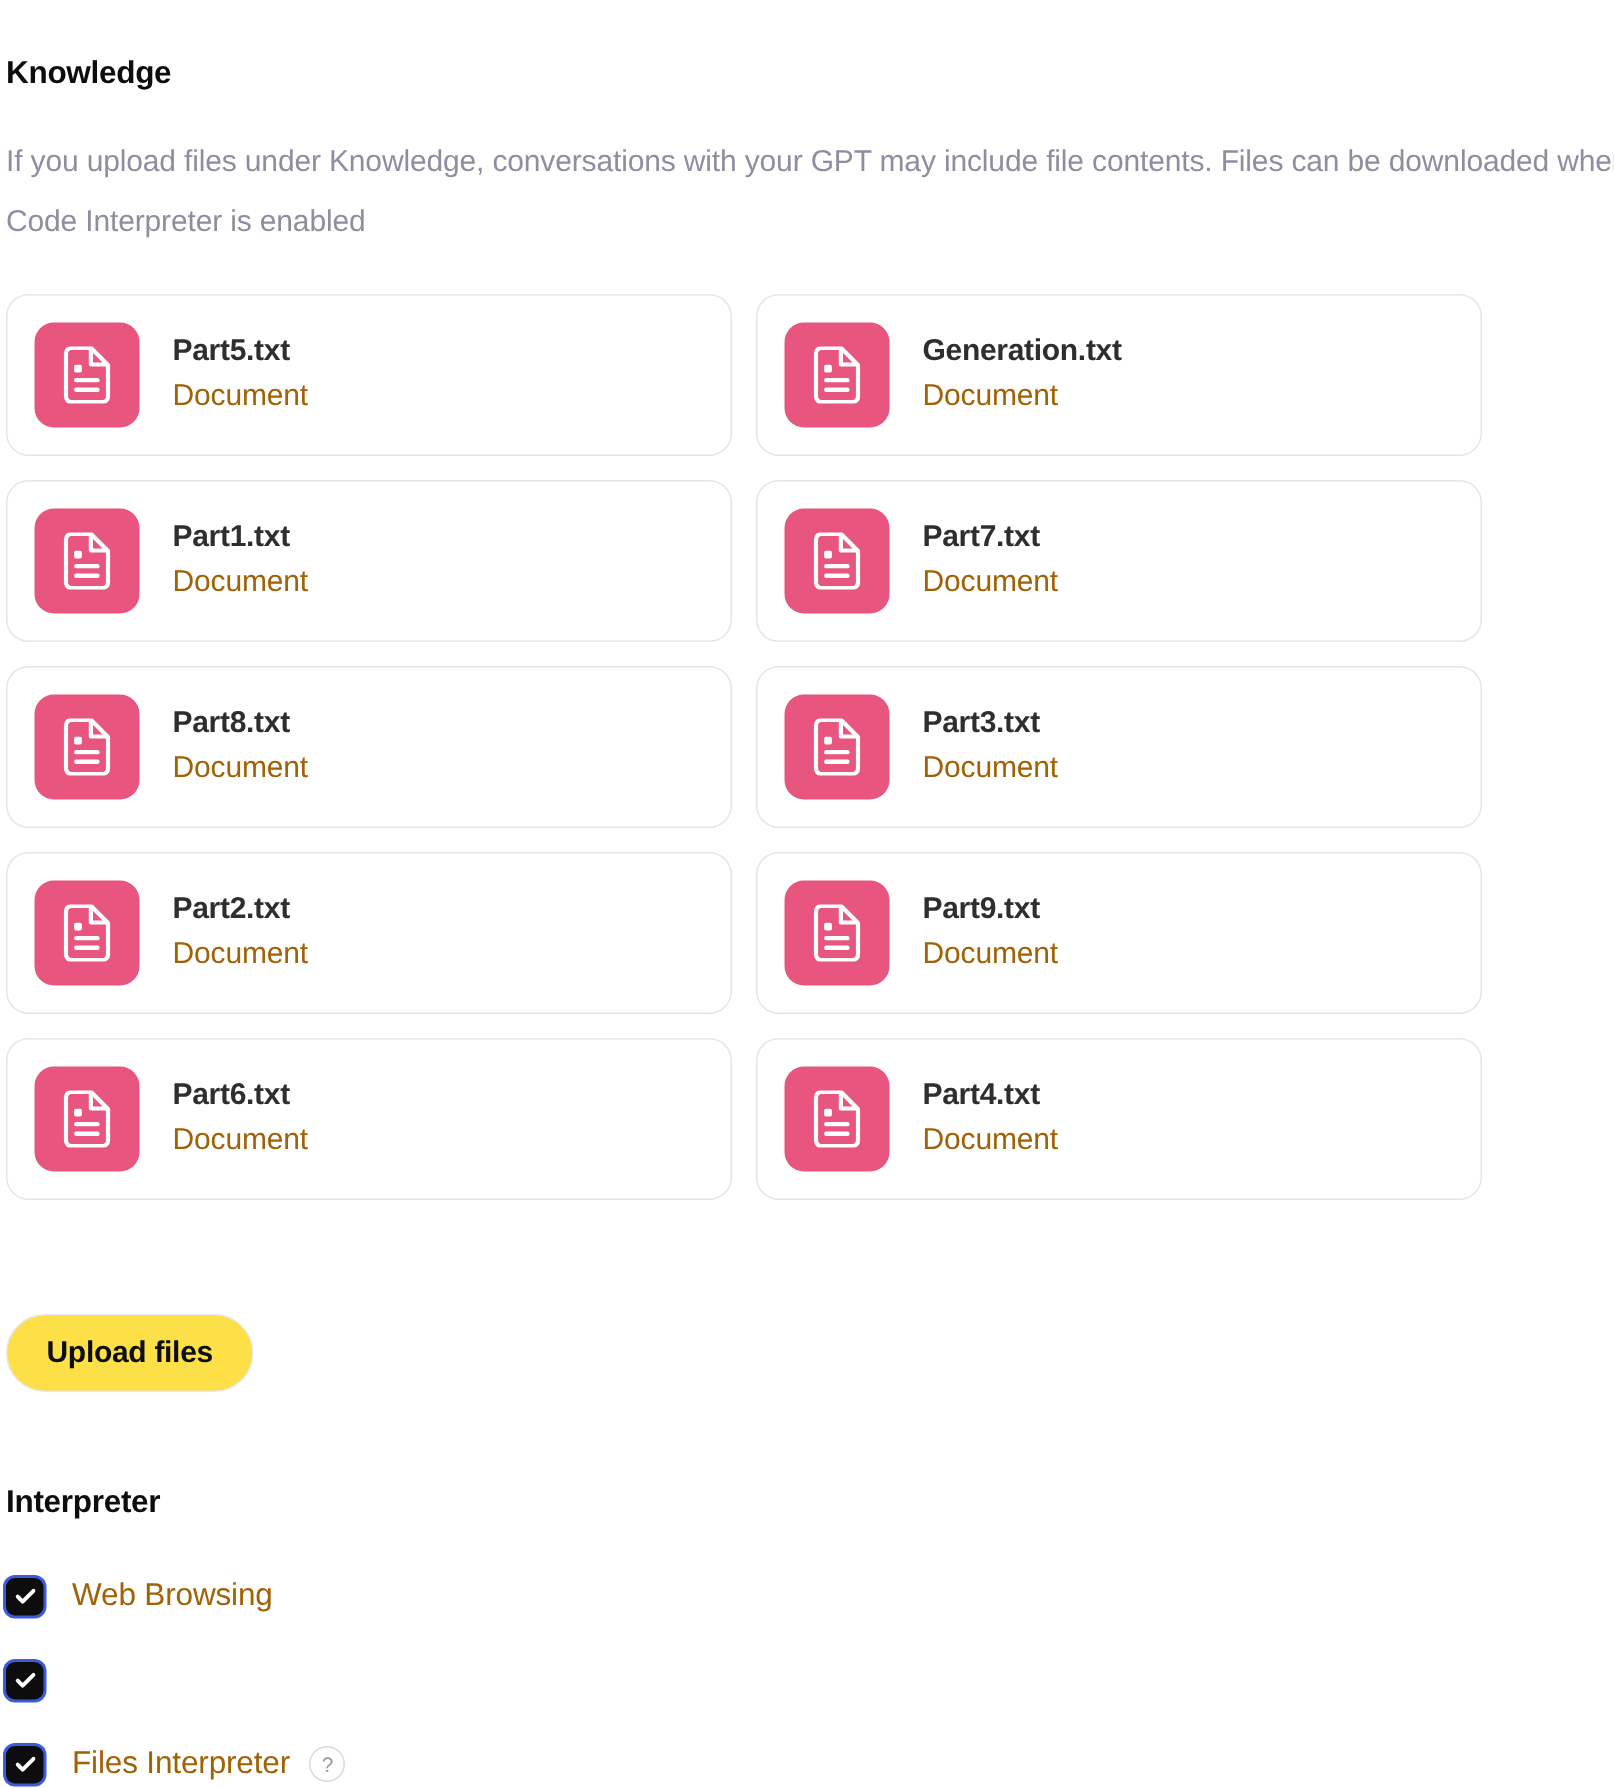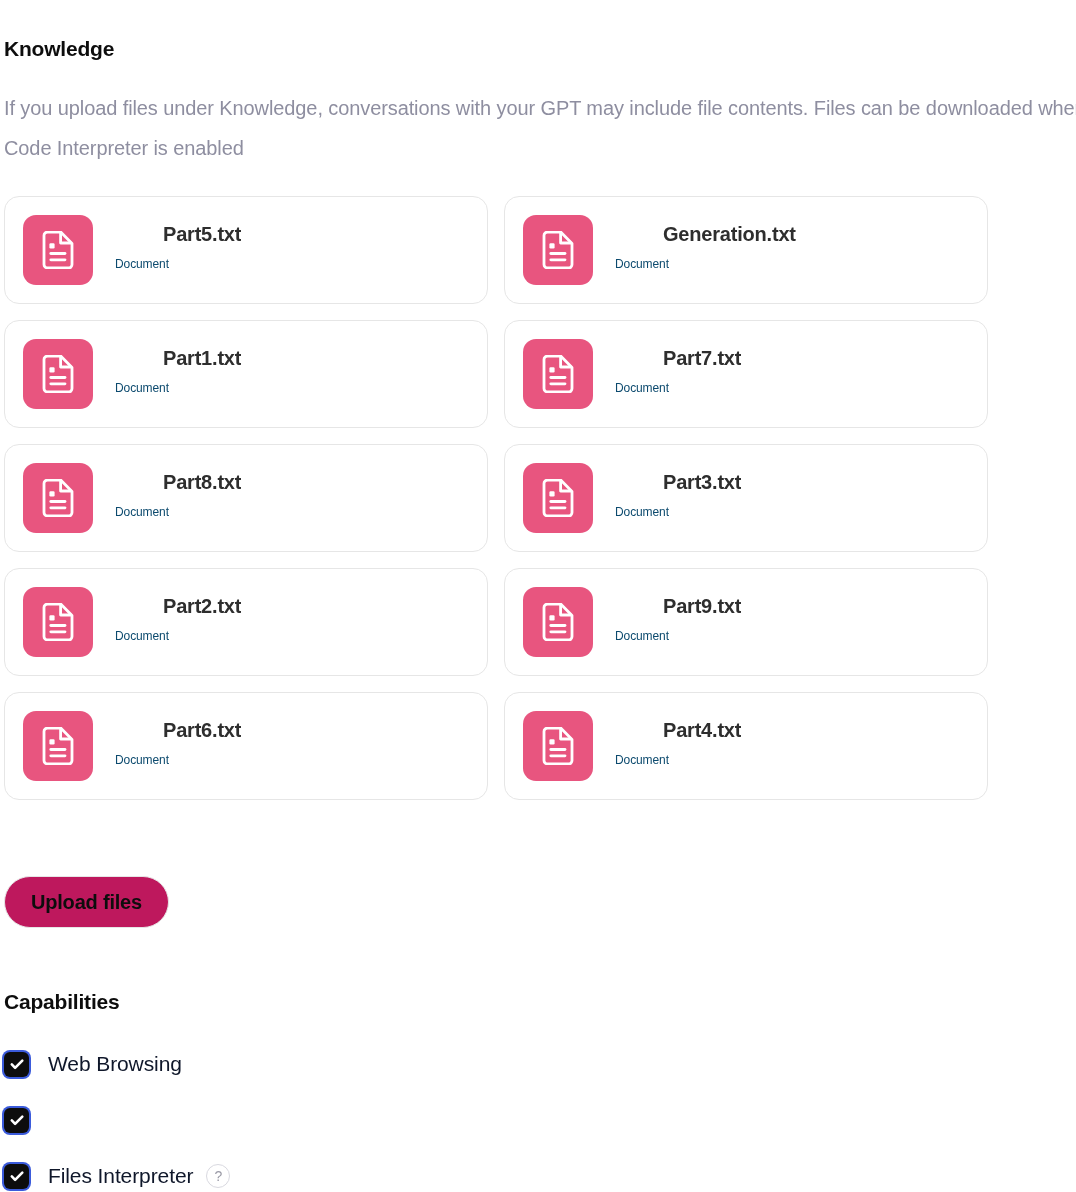--- a/index.html
+++ b/index.html
@@ -89,41 +89,40 @@
   }
   .file-name {
     font-size: 20px;
     font-weight: 700;
     color: #2e2e2e;
     line-height: 28px;
     letter-spacing: -0.2px;
     white-space: nowrap;
     overflow: hidden;
     text-overflow: ellipsis;
-    margin-left: 48px;
   }
   .file-type {
-    font-size: 12px;
+    font-size: 20px;
     font-weight: 400;
-    color: #0c4a6e;
+    color: #a16207;
     line-height: 32px;
     letter-spacing: -0.1px;
     white-space: nowrap;
   }
 
   
   .upload-btn {
     position: absolute;
     left: 4px;
     top: 876px;
     height: 52px;
     padding: 0 26px;
     display: inline-flex;
     align-items: center;
-    background: #be185d;
+    background: #fde047;
     border: 1px solid #e6e6e6;
     border-radius: 26px;
     font-family: "Liberation Sans", sans-serif;
     font-size: 20px;
     font-weight: 700;
     color: #0d0d0d;
     letter-spacing: -0.2px;
     cursor: pointer;
     white-space: nowrap;
   }
@@ -152,21 +151,21 @@
     background: #0d0d0d;
     box-shadow: 0 0 0 2px #3b5bdb;
     display: flex;
     align-items: center;
     justify-content: center;
   }
   .cap-check svg { display: block; }
   .cap-label {
     margin-left: 19px;
     font-size: 21px;
-    color: #0f172a;
+    color: #a16207;
     letter-spacing: -0.1px;
     white-space: nowrap;
   }
   .help-badge {
     margin-left: 13px;
     width: 22px;
     height: 22px;
     border-radius: 50%;
     border: 1px solid #d9d9e0;
     color: #9a9aa6;
@@ -335,21 +334,21 @@
         </div>
         <div class="file-meta">
           <div class="file-name">Part4.txt</div>
           <div class="file-type">Document</div>
         </div>
       </div>
     </div>
 
   <button class="upload-btn">Upload files</button>
 
-  <div class="section-title" id="capabilities-title">Capabilities</div>
+  <div class="section-title" id="capabilities-title">Interpreter</div>
 
   <div class="cap-list">
       <div class="cap-row">
         <span class="cap-check" style="background: rgb(13, 13, 13); box-shadow: rgb(59, 91, 219) 0px 0px 0px 2px;">
           <span style="display: flex;">
             <svg width="16" height="16" viewBox="0 0 16 16" fill="none" aria-hidden="true">
               <path d="M2.8 8.4l3.3 3.4L13.3 4.6" stroke="#ffffff" stroke-width="2.6" stroke-linecap="round" stroke-linejoin="round"></path>
             </svg>
           </span>
         </span>

